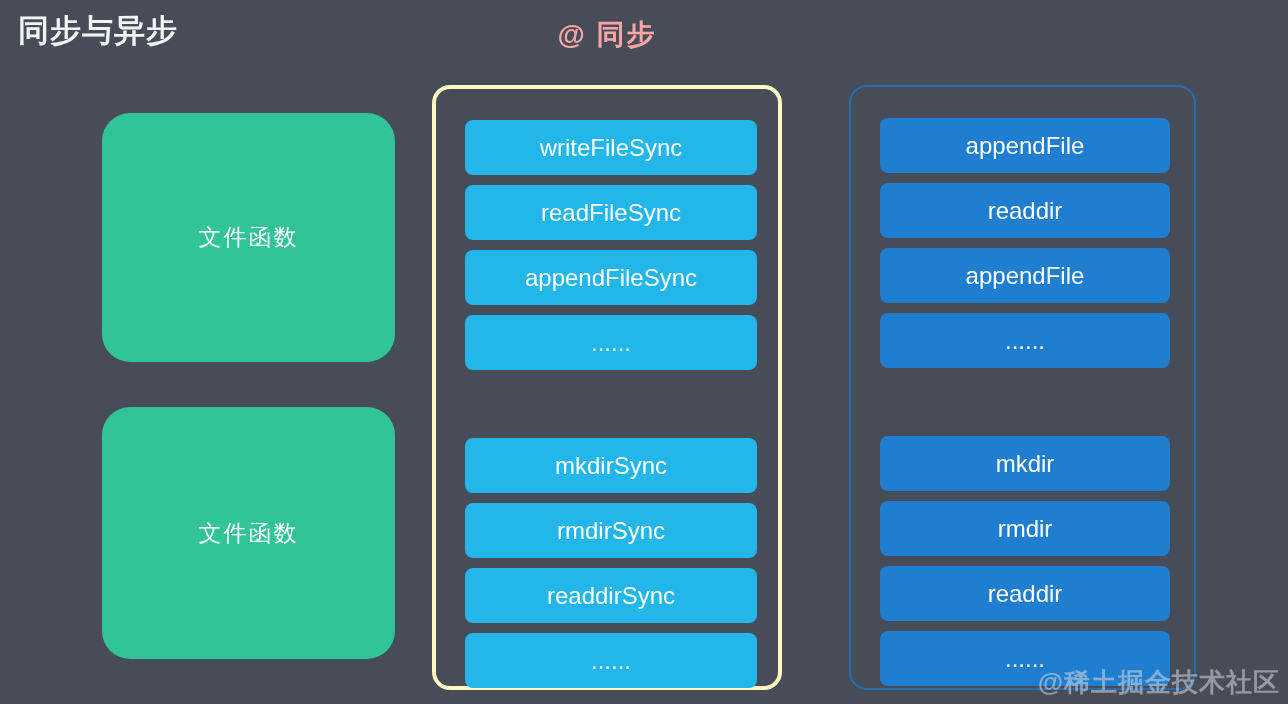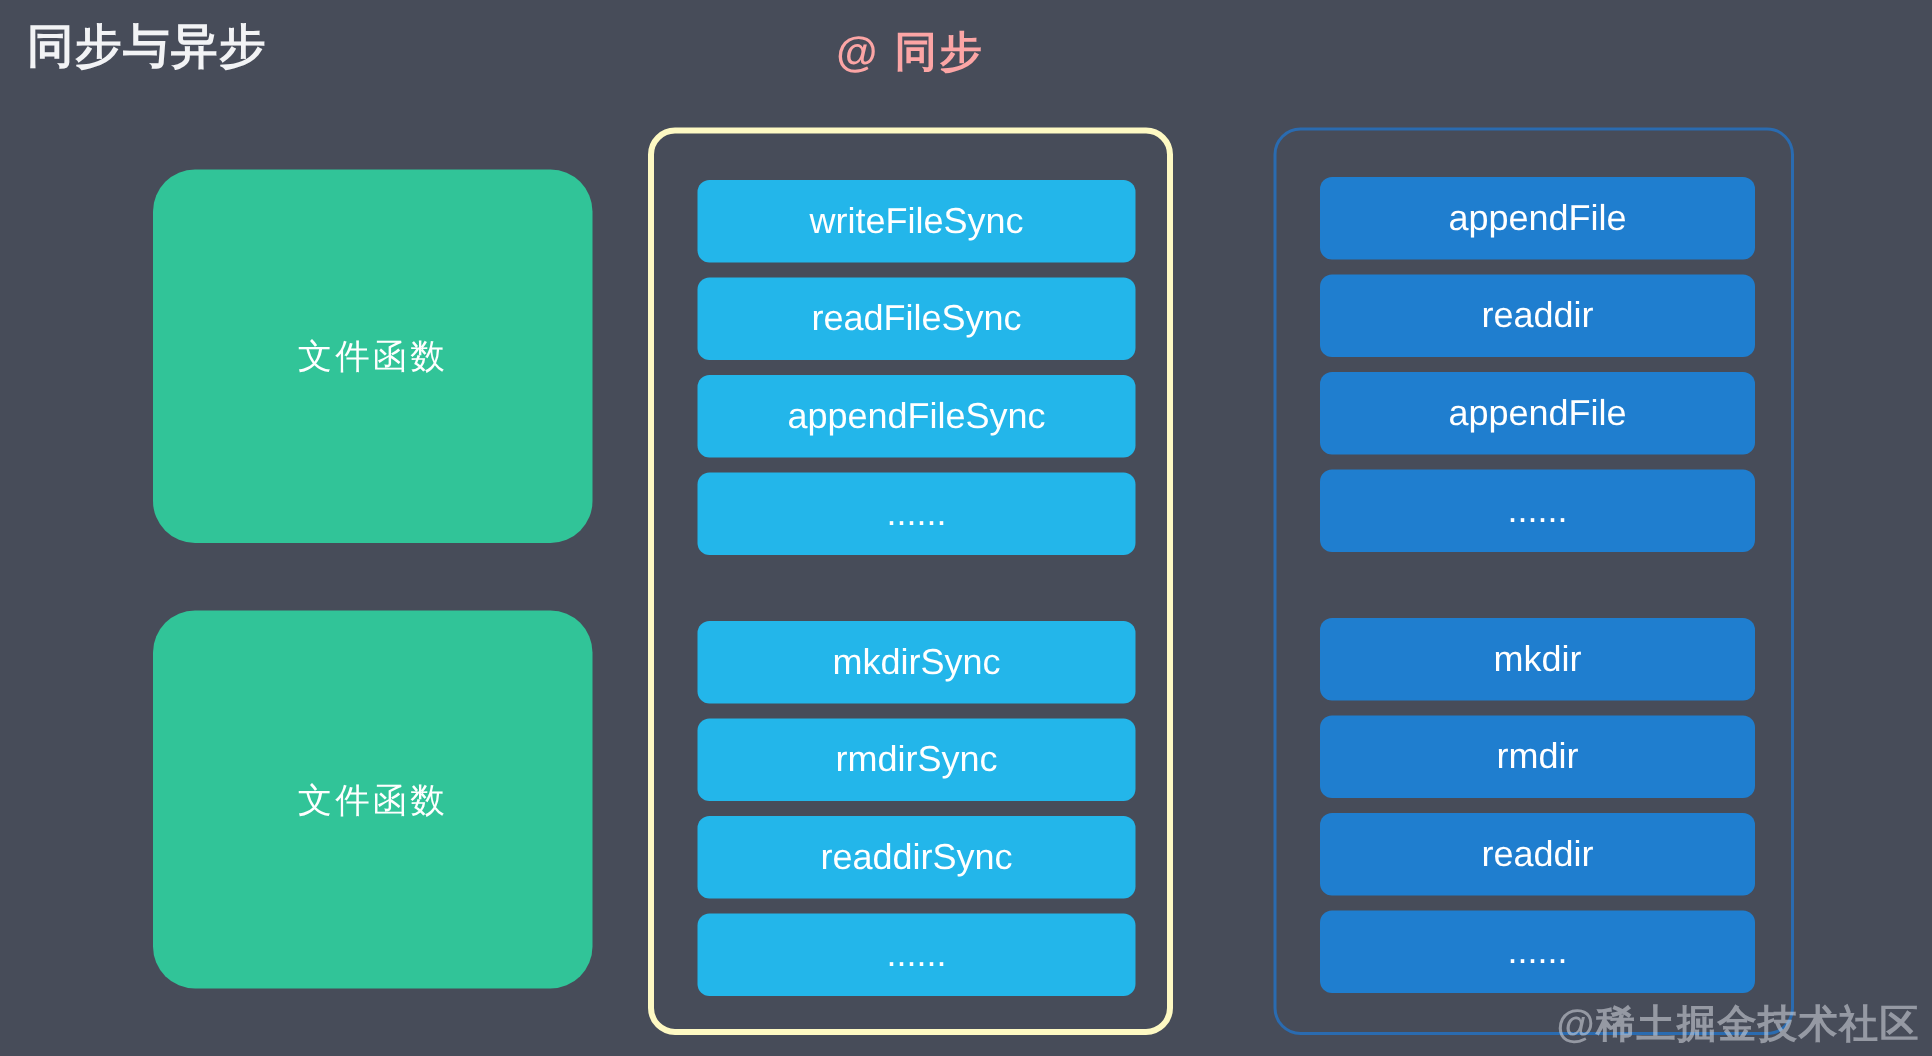--- a/index.html
+++ b/index.html
@@ -73,21 +73,21 @@
   .async-panel {
     left: 849px;
     width: 347px;
     border: 2px solid #2a6bb0;
   }
   .group {
     display: flex;
     flex-direction: column;
     gap: 10px;
   }
-  .group.second { margin-top: 44px; }
+  .group.second { margin-top: 68px; }
   .btn {
     height: 55px;
     border-radius: 8px;
     display: flex;
     align-items: center;
     justify-content: center;
     color: #ffffff;
     font-size: 24px;
     box-sizing: border-box;
   }

